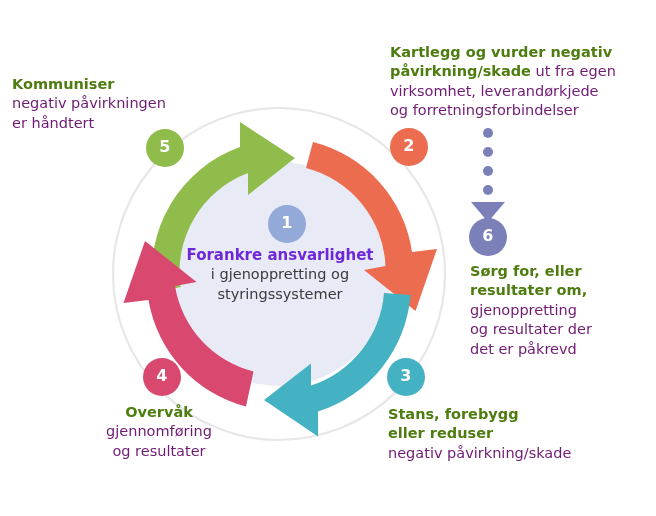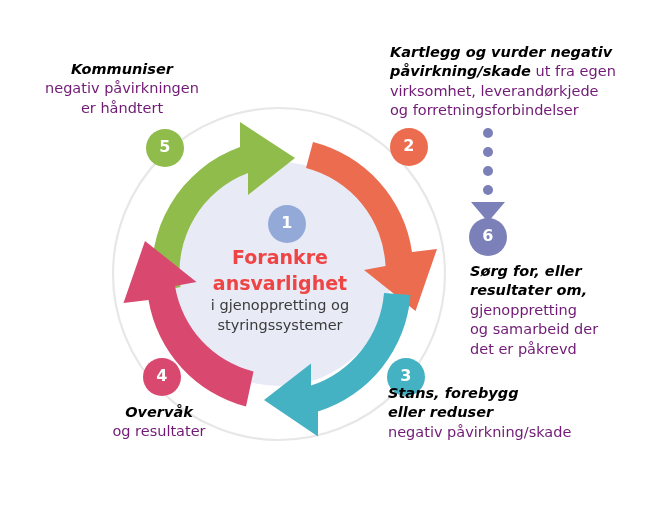--- a/index.html
+++ b/index.html
@@ -34,35 +34,34 @@
   }
 
   
   .callout {
     position: absolute;
     font-size: 14.5px;
     line-height: 1.34;
     color: #8a8a8a;
   }
   .callout .hd {
-    color: #000000;
+    color: #4d7c0f;
     font-weight: bold;
-    font-style: italic;
   }
   .callout .sub {
     color: #701a75;
     font-weight: normal;
   }
 
   
   #callout-5 {
     left: 12px;
-    top: 60px;
+    top: 75px;
     width: 220px;
-    text-align: center;
+    text-align: left;
   }
 
   
   #callout-2 {
     left: 390px;
     top: 43px;
     width: 252px;
     text-align: left;
   }
 
@@ -70,21 +69,21 @@
   #callout-6 {
     left: 470px;
     top: 262px;
     width: 178px;
     text-align: left;
   }
 
   
   #callout-3 {
     left: 388px;
-    top: 384px;
+    top: 405px;
     width: 230px;
     text-align: left;
   }
 
   
   #callout-4 {
     left: 54px;
     top: 403px;
     width: 210px;
     text-align: center;
@@ -95,23 +94,23 @@
     position: absolute;
     left: 175px;
     top: 245px;
     width: 210px;
     text-align: center;
     font-size: 14.5px;
     line-height: 1.35;
     color: #3b3b3b;
   }
   #center-text .hd {
-    color: #ef4444;
+    color: #6d28d9;
     font-weight: bold;
-    font-size: 19px;
+    font-size: 15px;
   }
 
   
   .num {
     position: absolute;
     font-size: 16px;
     font-weight: bold;
     color: #ffffff;
     text-align: center;
     width: 40px;
@@ -220,28 +219,29 @@
     <div><span class="hd">Kartlegg og vurder negativ</span></div>
     <div><span class="hd">påvirkning/skade</span><span class="sub"> ut fra egen</span></div>
     <div class="sub">virksomhet, leverandørkjede</div>
     <div class="sub">og forretningsforbindelser</div>
   </div>
 
   <div class="callout" id="callout-6">
     <div class="hd">Sørg for, eller</div>
     <div class="hd">resultater om,</div>
     <div class="sub">gjenoppretting</div>
-    <div class="sub">og samarbeid der</div>
+    <div class="sub">og resultater der</div>
     <div class="sub">det er påkrevd</div>
   </div>
 
   <div class="callout" id="callout-3">
     <div class="hd">Stans, forebygg</div>
     <div class="hd">eller reduser</div>
     <div class="sub">negativ påvirkning/skade</div>
   </div>
 
   <div class="callout" id="callout-4">
     <div class="hd">Overvåk</div>
+    <div class="sub">gjennomføring</div>
     <div class="sub">og resultater</div>
   </div>
 
 </div>
 
 </body></html>

